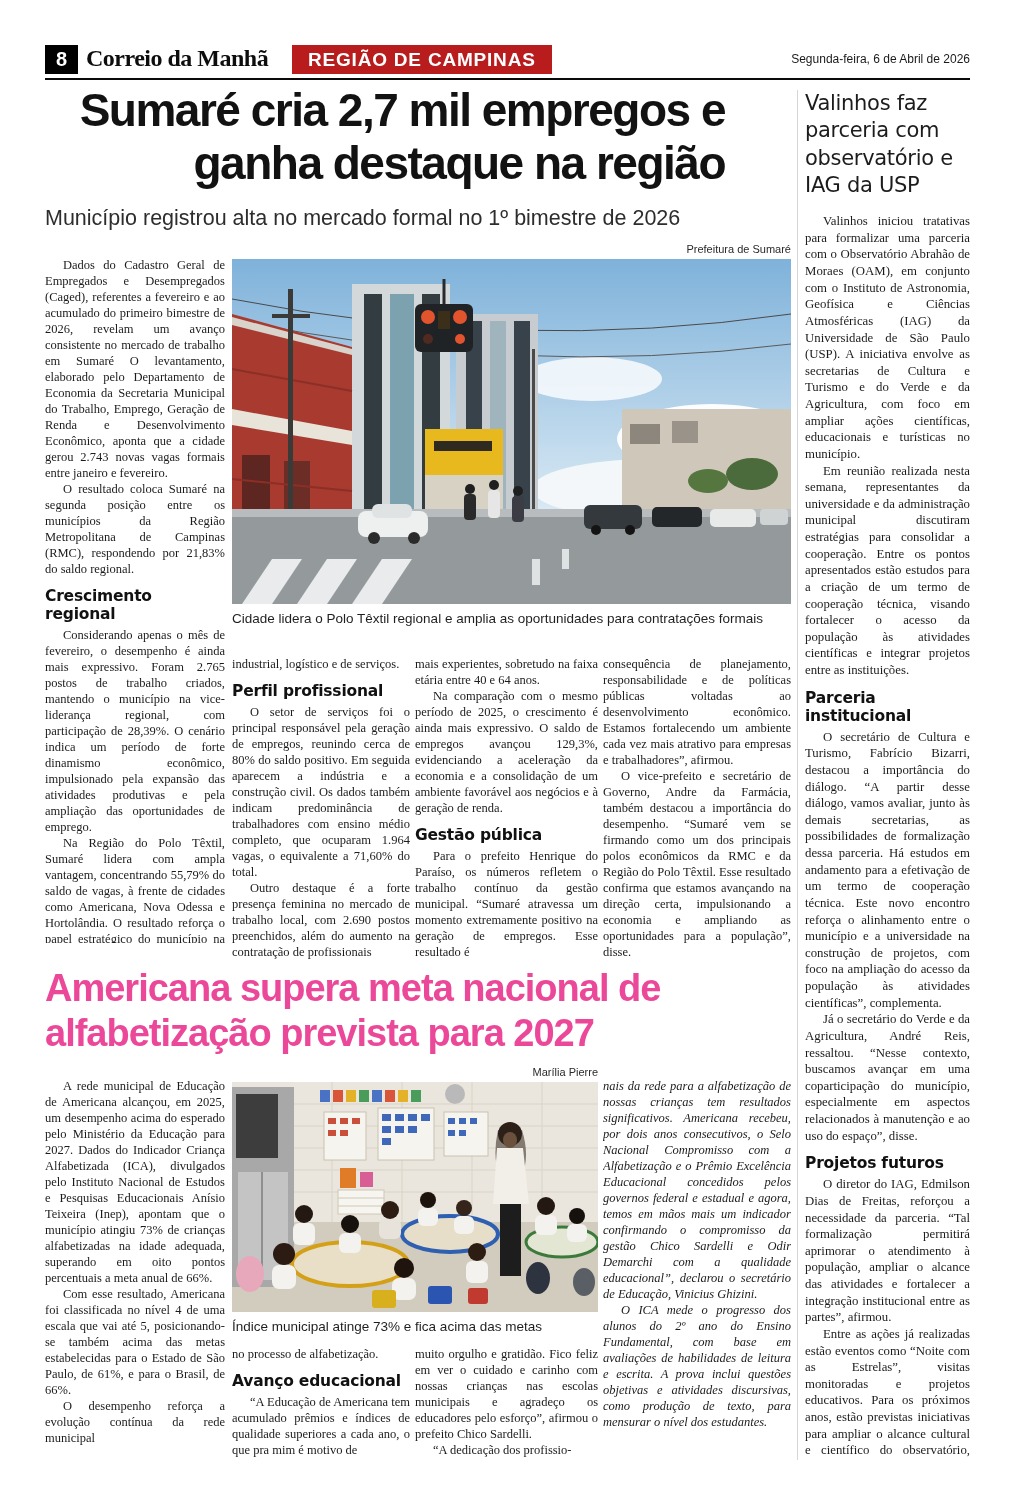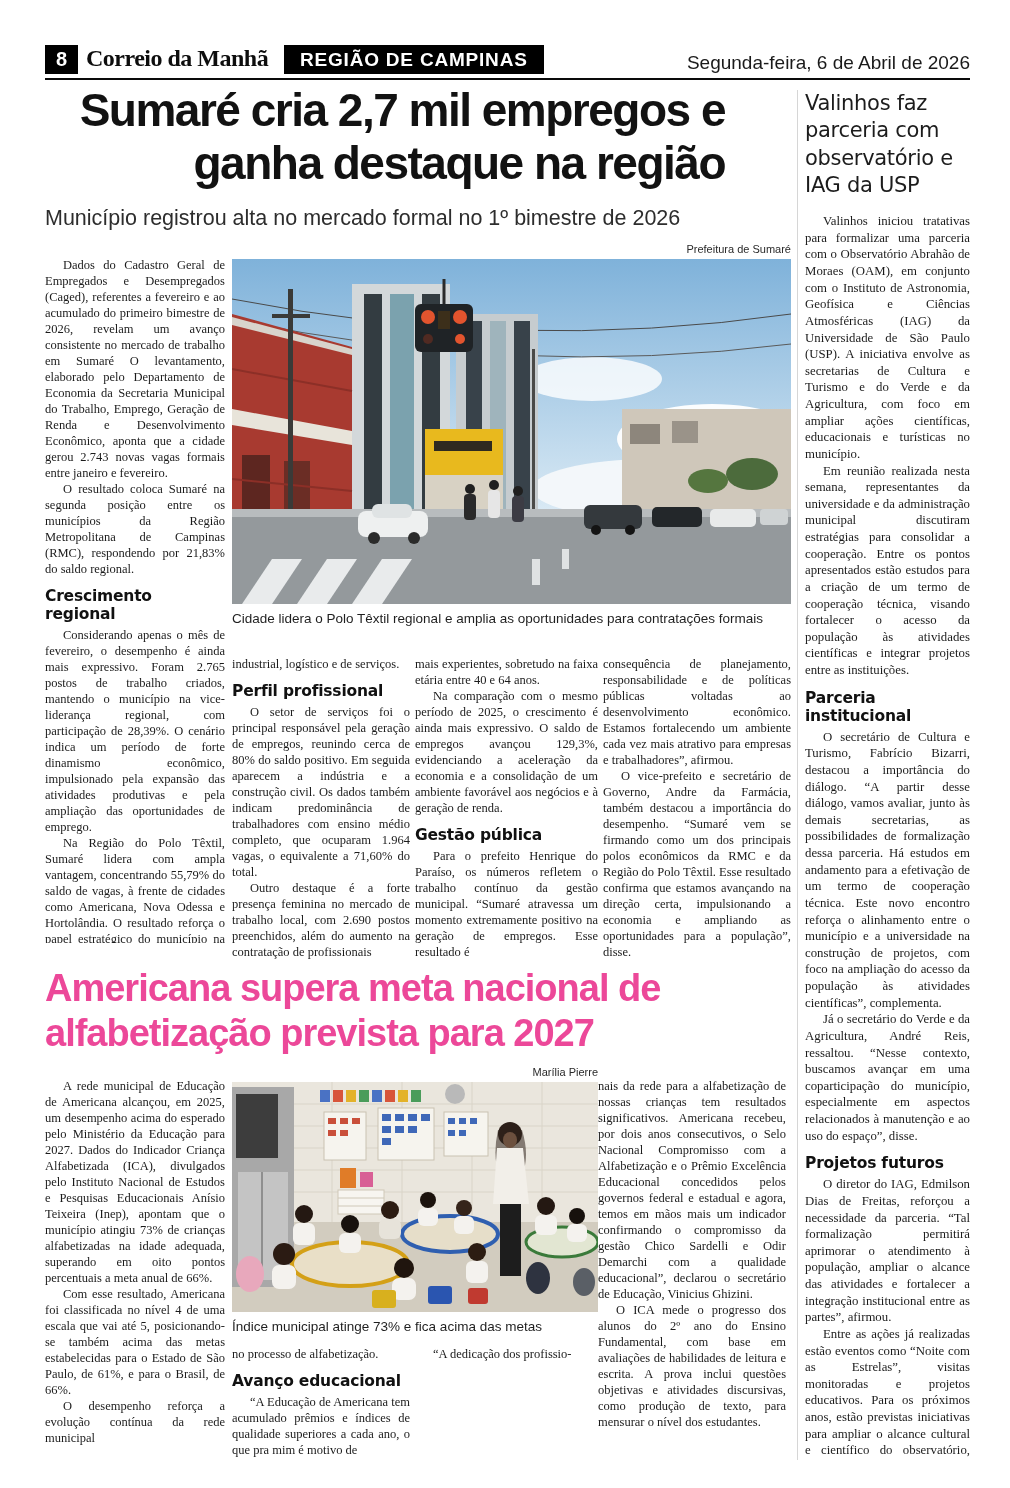--- a/index.html
+++ b/index.html
@@ -3,23 +3,23 @@
 <meta charset="utf-8">
 <style>
   html,body{margin:0;padding:0;background:#ffffff;}
   .page{position:relative;width:1010px;height:1488px;background:#ffffff;overflow:hidden;
         font-family:"Liberation Serif",serif;color:#1b1b1b;}
   
   .pnum{position:absolute;left:45px;top:45px;width:33px;height:29px;background:#000;color:#fff;
         font-family:"Liberation Sans",sans-serif;font-weight:bold;font-size:20px;line-height:29px;text-align:center;}
   .masthead{position:absolute;left:86px;top:45px;font-family:"Liberation Serif",serif;font-weight:bold;
         font-size:24px;letter-spacing:-.5px;color:#0d0d0d;}
-  .banner{position:absolute;left:284px;top:45px;height:29px;background:#000000;color:#fff;padding:0 16px;
+  .banner{position:absolute;left:292px;top:45px;height:29px;background:#b91c1c;color:#fff;padding:0 16px;
         font-family:"Liberation Sans",sans-serif;font-weight:bold;font-size:19px;line-height:29px;letter-spacing:.8px;}
-  .hdate{position:absolute;right:40px;top:52px;font-family:"Liberation Sans",sans-serif;font-size:19px;color:#1a1a1a;}
+  .hdate{position:absolute;right:40px;top:52px;font-family:"Liberation Sans",sans-serif;font-size:12px;color:#1a1a1a;}
   .hrule{position:absolute;left:45px;right:40px;top:78px;height:2px;background:#0a0a0a;}
   .vrule{position:absolute;left:797px;top:90px;bottom:28px;width:1px;background:#d6d6d6;}
   
   .head1{position:absolute;left:45px;top:84px;width:680px;margin:0;
         font-family:"Liberation Sans",sans-serif;font-weight:bold;font-size:46px;line-height:1.16;
         letter-spacing:-1.5px;color:#121212;text-align:right;}
   .subhead{position:absolute;left:45px;top:206px;width:760px;margin:0;
         font-family:"Liberation Sans",sans-serif;font-size:21.5px;color:#2d2d2d;}
   
   .bp{margin:0;font-size:12.5px;line-height:1.28;text-align:justify;text-indent:18px;}
@@ -45,21 +45,21 @@
   .art2{position:absolute;left:45px;top:966px;width:746px;}
   .head2{margin:0 0 10px 0;width:700px;font-family:"Liberation Sans",sans-serif;font-weight:bold;
         font-size:38px;line-height:1.18;letter-spacing:-1px;color:#ec4899;}
   .a2row{display:flex;}
   .a2row .c1{width:180px;height:408px;padding-top:12px;flex:none;}
   .mblock{width:366px;margin-left:7px;flex:none;}
   .photo2{width:366px;height:230px;}
   .a2cols{display:flex;height:135px;margin-top:10px;overflow:hidden;}
   .a2cols .c2s{width:178px;flex:none;}
   .a2cols .c3s{width:183px;margin-left:5px;flex:none;}
-  .a2row .c4{width:188px;height:408px;padding-top:12px;flex:none;}
+  .a2row .c4{width:188px;height:408px;margin-left:5px;padding-top:12px;flex:none;font-style:italic;}
   
   .sidebar{position:absolute;left:805px;top:90px;width:165px;height:1372px;overflow:hidden;}
   .sb-head{margin:0 0 14px 0;width:180px;font-family:"DejaVu Sans",sans-serif;font-weight:normal;
         font-size:21px;line-height:1.3;letter-spacing:-.3px;color:#1c1c1c;}
   .sidebar .bp{font-size:12.8px;line-height:1.3;}
 </style>
 </head>
 <body>
 
 <div class="page">
@@ -306,20 +306,21 @@
           </svg>
         </div>
         <div class="caption">Índice municipal atinge 73% e fica acima das metas estaduais</div>
         <div class="a2cols">
           <div class="col c2s">
             <p class="bp cont">no processo de alfabetização.</p>
             <h4 class="sh">Avanço educacional</h4>
             <p class="bp">“A Educação de Americana tem acumulado prêmios e índices de qualidade superiores a cada ano, o que pra mim é motivo de</p>
           </div>
           <div class="col c3s">
+            <p class="bp cont">muito orgulho e gratidão. Fico feliz em ver o cuidado e carinho com nossas crianças nas escolas municipais e agradeço os educadores pelo esforço”, afirmou o prefeito Chico Sardelli.</p>
             <p class="bp">“A dedicação dos profissio-</p>
           </div>
         </div>
       </div>
       <div class="col c4">
         <p class="bp cont">nais da rede para a alfabetização de nossas crianças tem resultados significativos. Americana recebeu, por dois anos consecutivos, o Selo Nacional Compromisso com a Alfabetização e o Prêmio Excelência Educacional concedidos pelos governos federal e estadual e agora, temos em mãos mais um indicador confirmando o compromisso da gestão Chico Sardelli e Odir Demarchi com a qualidade educacional”, declarou o secretário de Educação, Vinicius Ghizini.</p>
         <p class="bp">O ICA mede o progresso dos alunos do 2º ano do Ensino Fundamental, com base em avaliações de habilidades de leitura e escrita. A prova inclui questões objetivas e atividades discursivas, como produção de texto, para mensurar o nível dos estudantes.</p>
       </div>
     </div>
   </section>

